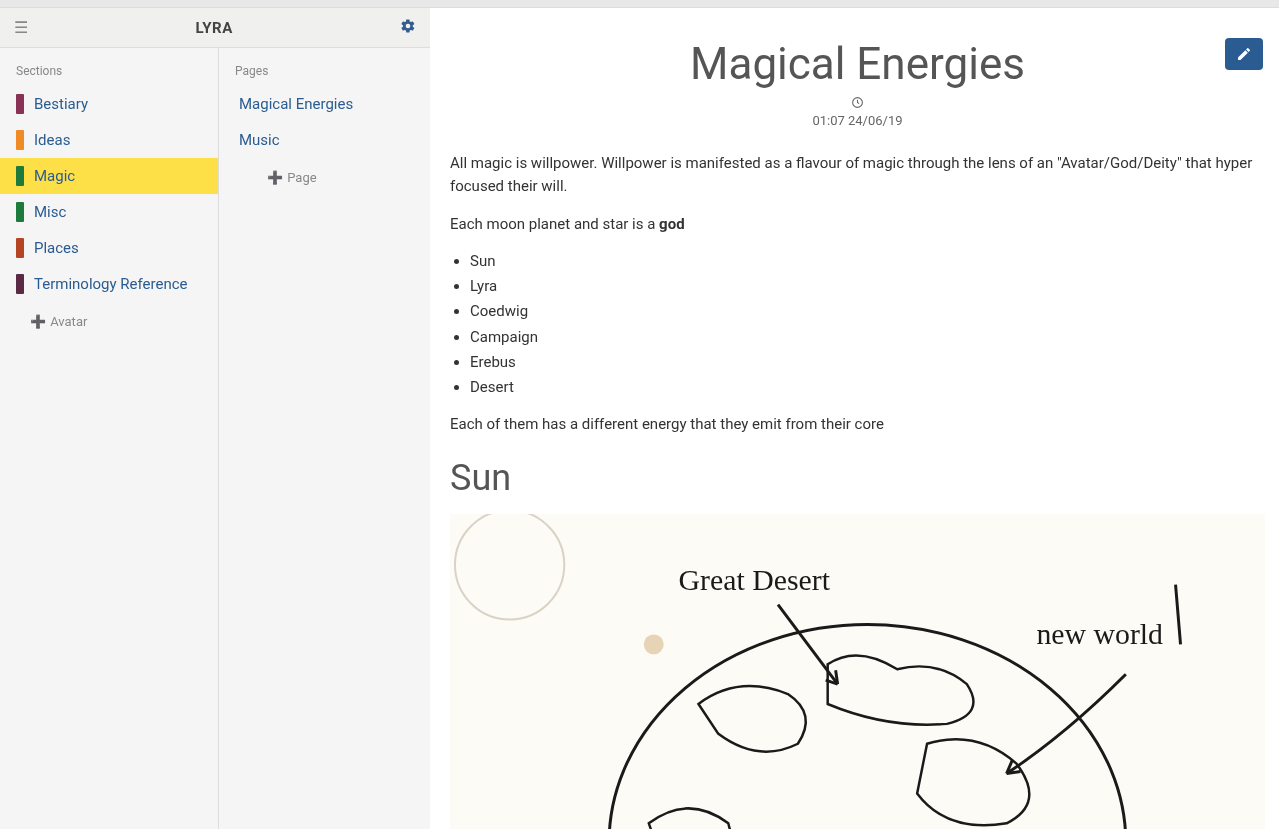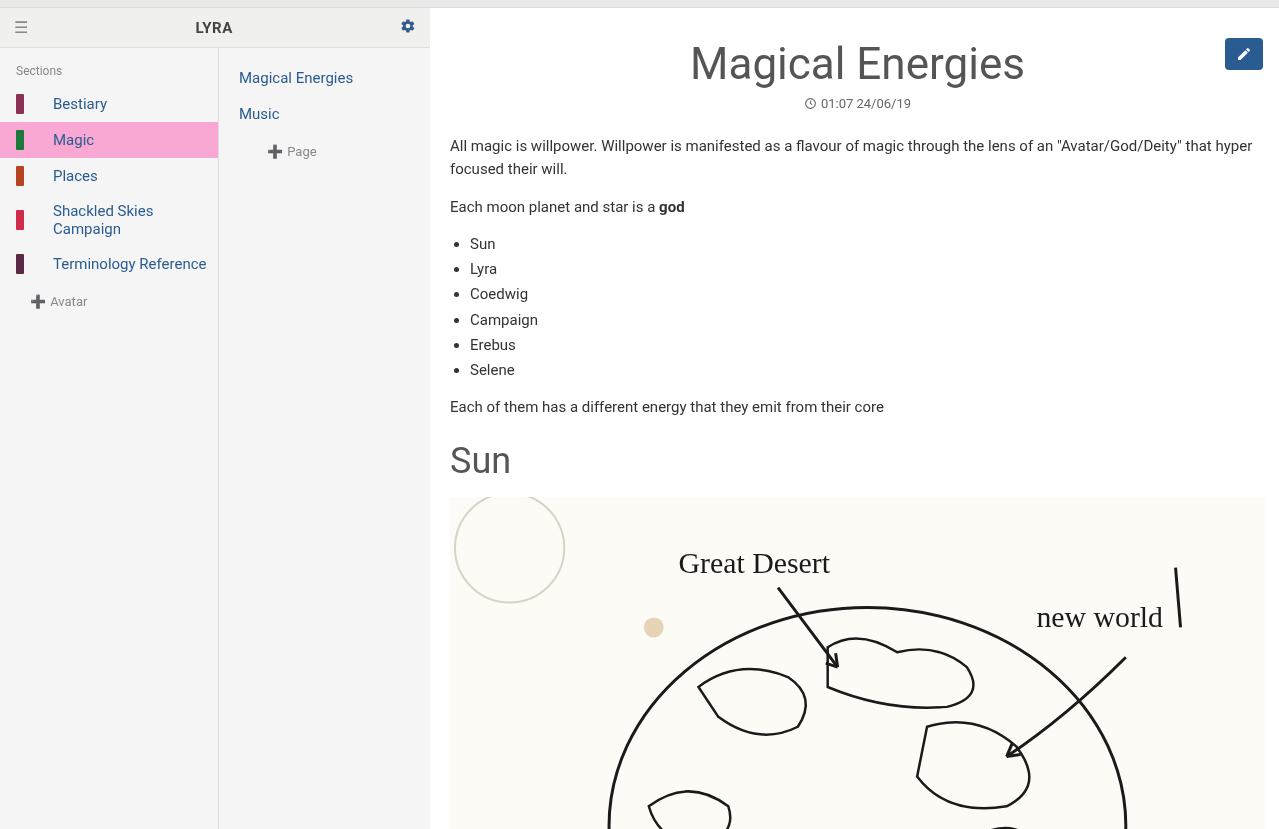--- a/index.html
+++ b/index.html
@@ -71,31 +71,30 @@
       color: #888;
       padding: 4px 16px 8px 16px;
     }
     .section-item {
       display: flex;
       align-items: center;
       padding: 8px 10px 8px 16px;
       cursor: pointer;
       font-size: 15px;
       color: #2a5c91;
-      gap: 19px;
     }
     .section-item .swatch {
       width: 8px;
       height: 20px;
       margin-right: 10px;
       border-radius: 1px;
       flex-shrink: 0;
     }
     .section-item.active {
-      background: #f9a8d4;
+      background: #fde047;
     }
     .page-item {
       padding: 9px 14px 9px 20px;
       cursor: pointer;
       font-size: 15px;
       color: #2a5c91;
     }
     .add-row {
       display: flex;
       align-items: center;
@@ -144,20 +143,21 @@
     .timestamp-row {
       text-align: center;
       color: #666;
       font-size: 13px;
       margin-top: 6px;
       margin-bottom: 24px;
       display: flex;
       align-items: center;
       justify-content: center;
       gap: 4px;
+      flex-direction: column;
     }
     .clock-icon {
       display: inline-flex;
     }
     .clock-icon svg {
       width: 13px; height: 13px; stroke: #666; fill: none; stroke-width: 2;
     }
     .content {
       color: #333;
       font-size: 15px;
@@ -203,43 +203,48 @@
       </span>
     </div>
     <div class="sidebar-body">
       <div class="sections-col">
         <div class="col-label">Sections</div>
         <div id="sections-list">
             <div class="section-item">
               <span class="swatch" style="background: rgb(138, 50, 85);"></span>
               <span>Bestiary</span>
             </div>
+            <div class="section-item">
+              <span class="swatch" style="background: rgb(240, 138, 36);"></span>
+              <span>Ideas</span>
+            </div>
             <div class="section-item active">
               <span class="swatch" style="background: rgb(30, 122, 58);"></span>
               <span>Magic</span>
             </div>
             <div class="section-item">
+              <span class="swatch" style="background: rgb(30, 122, 58);"></span>
+              <span>Misc</span>
+            </div>
+            <div class="section-item">
               <span class="swatch" style="background: rgb(181, 68, 35);"></span>
               <span>Places</span>
-            </div>
-            <div class="section-item">
-              <span class="swatch" style="background: rgb(209, 42, 74);"></span>
-              <span>Shackled Skies Campaign</span>
             </div>
             <div class="section-item">
               <span class="swatch" style="background: rgb(90, 42, 69);"></span>
               <span>Terminology Reference</span>
             </div>
           </div>
         <div class="add-row section-add">
           <span class="plus">➕</span>
           <span>Avatar</span>
         </div>
       </div>
       <div class="pages-col">
+        <div class="col-label">Pages</div>
         <div id="pages-list">
             <div class="page-item">Magical Energies</div>
             <div class="page-item">Music</div>
           </div>
         <div class="add-row page-add">
           <span class="plus">➕</span>
           <span>Page</span>
         </div>
       </div>
     </div>
@@ -267,21 +272,21 @@
       <p>All magic is willpower. Willpower is manifested as a flavour of magic through the lens of an "Avatar/God/Deity" that hyper focused their will.</p>
       <p>
         <span>Each moon planet and star is a </span><strong>god</strong>
       </p>
       <ul id="gods-list">
           <li>Sun</li>
           <li>Lyra</li>
           <li>Coedwig</li>
           <li>Campaign</li>
           <li>Erebus</li>
-          <li>Selene</li>
+          <li>Desert</li>
         </ul>
       <p>Each of them has a different energy that they emit from their core</p>
       <h2>Sun</h2>
 
       <div class="sketch">
         <svg viewBox="0 0 820 380">
           <rect width="820" height="380" fill="#fdfbf5"></rect>
           <circle cx="60" cy="50" r="55" fill="none" stroke="#d9d3c6" stroke-width="2"></circle>
           <circle cx="205" cy="130" r="10" fill="#d9b98a" opacity="0.6"></circle>
 

